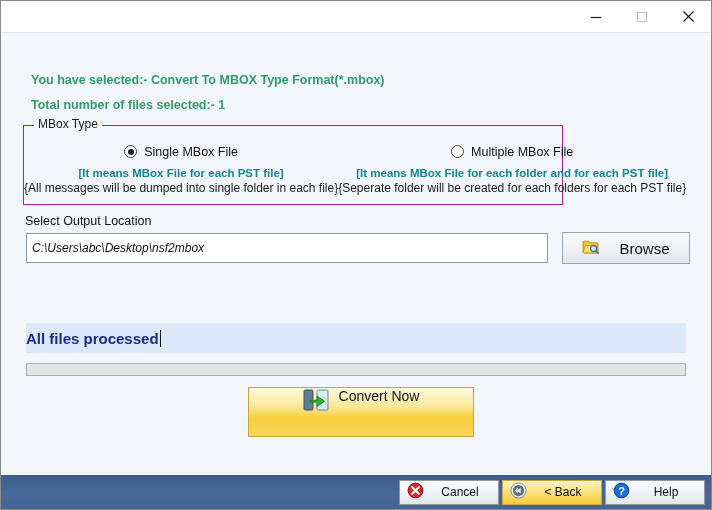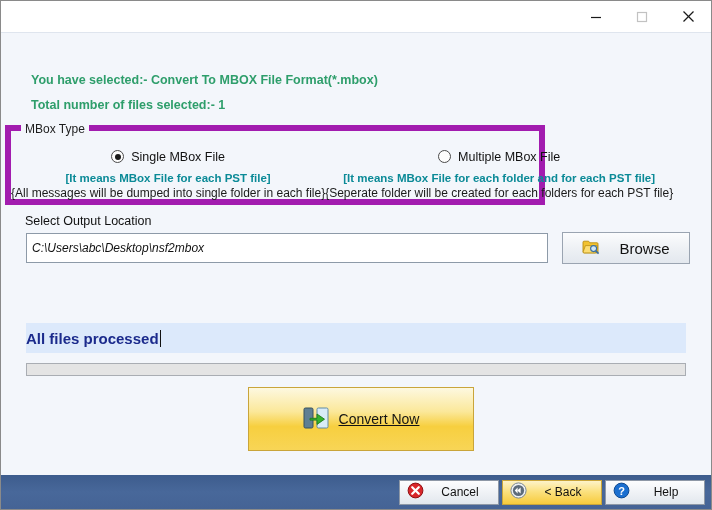--- a/index.html
+++ b/index.html
@@ -62,25 +62,25 @@
     font-weight: bold;
     font-size: 12.5px;
     white-space: nowrap;
   }
   .green-line.l1 { top: 40px; }
   .green-line.l2 { top: 65px; }
 
   
   .groupbox {
     position: absolute;
-    left: 4px;
+    left: 22px;
     top: 92px;
     width: 540px;
     height: 80px;
-    border: 6px solid #a21caf;
+    border: 1px solid #a21caf;
     box-sizing: border-box;
   }
   .groupbox-legend {
     position: absolute;
     left: 10px;
     top: -9px;
     background: #f3f6fb;
     padding: 0 4px;
     font-size: 12px;
     color: #1d1d1d;
@@ -209,32 +209,30 @@
     box-sizing: border-box;
     border: 1px solid #a9adb3;
     background: #e4e4e4;
   }
   
   .convert-btn {
     position: absolute;
     left: 247px;
     top: 354px;
     width: 226px;
-    height: 64px;
+    height: 50px;
     box-sizing: border-box;
     border: 1px solid #c9a53a;
     background: linear-gradient(180deg,#fdf8e0 0%, #fbe89a 38%, #f7cf3f 62%, #f8d556 100%);
     display: flex;
-    align-items: center;
     justify-content: center;
     gap: 10px;
     font-size: 14px;
     color: #141414;
     cursor: pointer;
-    text-decoration: underline;
   }
   
   .log-label {
     position: absolute;
     left: 22px;
     top: 450px;
     font-size: 13px;
     color: #9b2323;
   }
   .log-link {
@@ -305,21 +303,21 @@
         <svg width="13" height="13" viewBox="0 0 13 13">
             <line x1="1.5" y1="1.5" x2="11.5" y2="11.5" stroke="#1a1a1a" stroke-width="1.3"></line>
             <line x1="11.5" y1="1.5" x2="1.5" y2="11.5" stroke="#1a1a1a" stroke-width="1.3"></line>
           </svg>
       </span>
     </div>
   </div>
 
   <div class="client">
 
-    <div class="green-line l1">You have selected:- Convert  To MBOX File Format(*.mbox)</div>
+    <div class="green-line l1">You have selected:- Convert  To MBOX Type Format(*.mbox)</div>
     <div class="green-line l2">Total number of files selected:- 1</div>
 
     <div class="groupbox">
       <div class="groupbox-legend">MBox Type</div>
       <div class="radio-cols">
 
         <div class="radio-col">
           <div class="radio-row">
             <span class="radio checked"></span>
             <span>Single MBox File</span>

